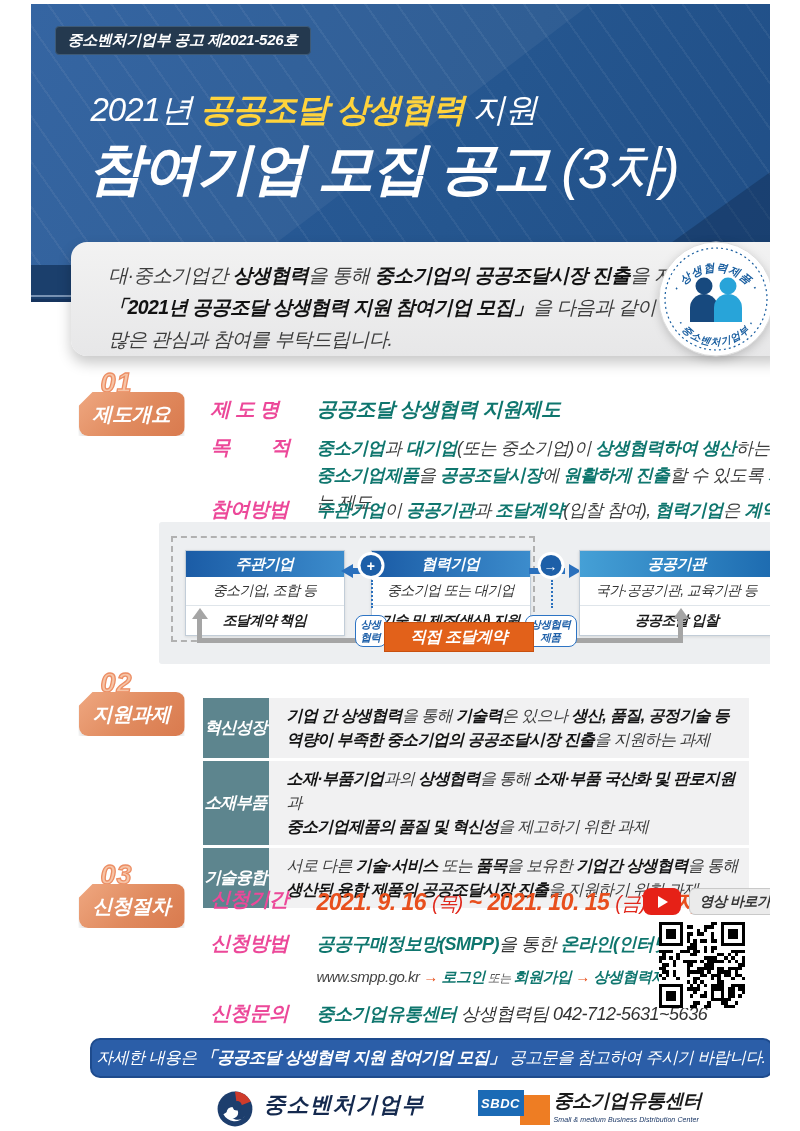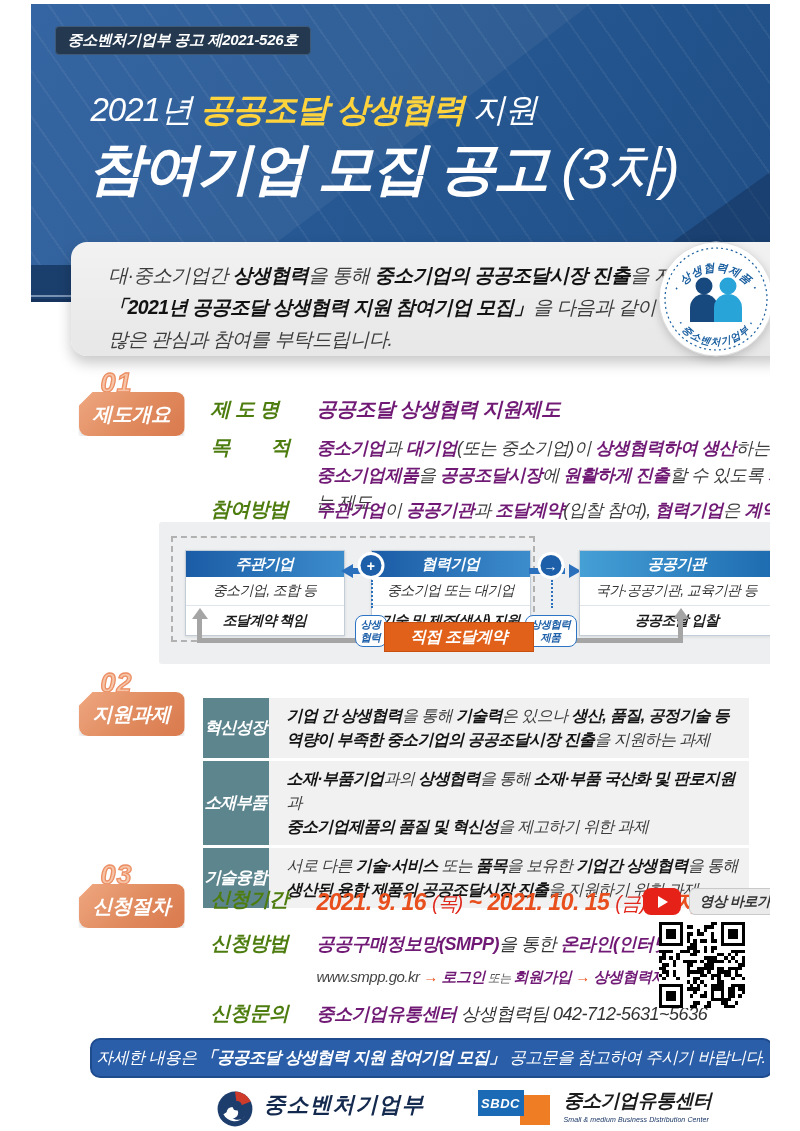--- a/index.html
+++ b/index.html
@@ -35,24 +35,24 @@
   
   .section{position:absolute;left:0;width:800px;}
   .sec-num{position:absolute;left:70px;top:-4px;font-size:27px;font-weight:800;color:#f6c4a6;
        -webkit-text-stroke:1.3px #ec8d63;letter-spacing:1px;}
   .sec-badge{position:absolute;left:48px;top:20px;width:106px;height:44px;border-radius:9px;
        background:linear-gradient(135deg,#efa780 0%,#e08a5e 55%,#d97a4e 100%);
        clip-path:polygon(14px 0,100% 0,100% 100%,0 100%,0 14px);
        display:grid;place-items:center;color:#fff;font-size:20px;font-weight:800;letter-spacing:-.5px;
        box-shadow:0 3px 6px rgba(0,0,0,.15);}
   .info-row{position:absolute;left:180px;display:flex;gap:16px;align-items:flex-start;}
-  .lbl{color:#4d7c0f;font-weight:800;font-size:20px;width:90px;white-space:pre;letter-spacing:-.5px;flex:none;}
+  .lbl{color:#ec4899;font-weight:800;font-size:20px;width:90px;white-space:pre;letter-spacing:-.5px;flex:none;}
   .val{font-size:17.5px;line-height:27px;color:#3c3c3c;letter-spacing:-.5px;padding-top:1px;}
   .info-row.big .val{font-size:20px;padding-top:0;}
-  .val .s-b{color:#701a75;}
+  .val .s-b{color:#0f766e;}
 
   
   .panel{position:absolute;left:128px;top:150px;width:634px;height:142px;background:#edeff1;border-radius:3px;}
   .dashed{position:absolute;left:12px;top:14px;width:364px;height:106px;border:2px dashed #b1b1b1;}
   .d-card{position:absolute;top:28px;background:#fff;border:1px solid #c2cdd8;box-shadow:0 1px 3px rgba(0,0,0,.10);}
   .d-head{height:26px;display:grid;place-items:center;color:#fff;font-size:15px;font-weight:800;letter-spacing:-.5px;
        background:linear-gradient(90deg,#1b5ca6,#3c8ccc);}
   .d-card.gov .d-head{background:linear-gradient(90deg,#45a0d6,#1d6bb0);}
   .d-row1{height:29px;display:grid;place-items:center;font-size:14px;color:#333;border-bottom:1px solid #dfe5ea;letter-spacing:-.6px;}
   .d-row2{height:29px;display:grid;place-items:center;font-size:14px;font-weight:800;color:#1a1a1a;letter-spacing:-.6px;}
@@ -99,21 +99,21 @@
        display:flex;align-items:center;font-size:14px;font-weight:800;color:#333;letter-spacing:-.5px;}
   .qr{position:absolute;left:628px;top:58px;width:86px;height:86px;}
 
   
   .bottom-bar{position:absolute;left:59px;top:1034px;width:683px;height:40px;border-radius:10px;background:#2b5ea8;
        border:2px solid #1e4b8d;display:grid;place-items:center;color:#fff;font-size:16.5px;letter-spacing:-.5px;}
   .bottom-bar .s-b{font-weight:800;color:#fff;}
   .footer{position:absolute;left:0;top:1082px;width:800px;height:49px;}
   .logo-mss{position:absolute;left:185px;top:4px;display:flex;align-items:flex-start;gap:10px;}
   .logo-mss .name{font-size:22px;font-weight:700;color:#14294e;letter-spacing:1px;}
-  .logo-sbdc{position:absolute;left:447px;top:2px;display:flex;align-items:flex-start;gap:10px;}
+  .logo-sbdc{position:absolute;left:447px;top:2px;display:flex;align-items:flex-start;}
   .sbdc-mark{position:relative;width:76px;height:38px;flex:none;}
   .sbdc-blue{position:absolute;left:0;top:2px;width:46px;height:26px;background:#1b6ab5;display:grid;place-items:center;
        color:#fff;font-size:13px;font-weight:800;letter-spacing:.5px;z-index:2;}
   .sbdc-orange{position:absolute;left:42px;top:7px;width:30px;height:30px;background:#ee7d23;z-index:1;}
   .sbdc-texts .name{font-size:19px;font-weight:800;color:#1b1b1b;letter-spacing:-.5px;}
   .sbdc-texts .sub{font-size:7px;color:#0f2d5e;margin-top:2px;letter-spacing:.1px;}
 
   
   .s-w{color:#fff;}
   .s-y{color:#ffd33c;font-weight:800;}

